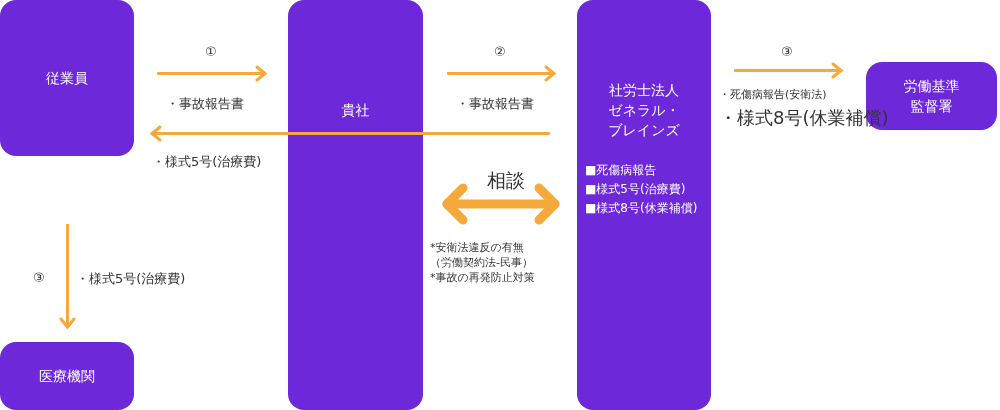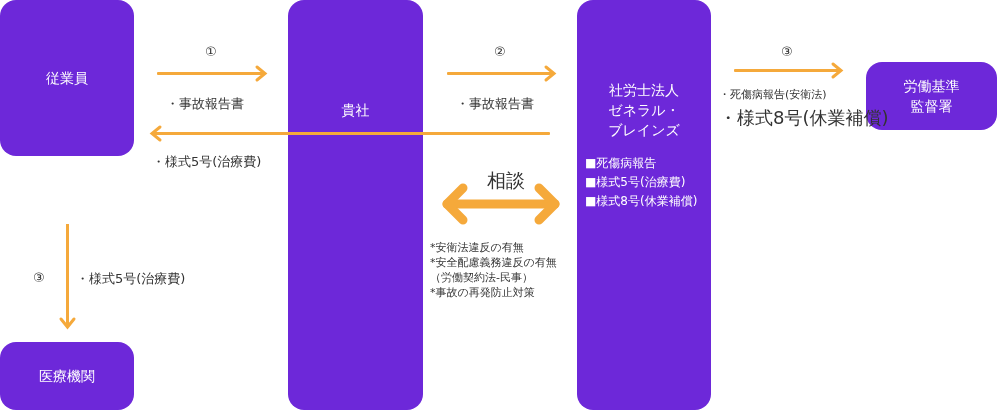--- a/index.html
+++ b/index.html
@@ -24,21 +24,21 @@
 <div class="box" style="left:0;top:342px;width:134px;height:68px;">
   <span class="box-title">医療機関</span>
 </div>
 <div class="box" style="left:288px;top:0;width:135px;height:410px;align-items:flex-start;">
   <span class="box-title" style="margin-top:100px;">貴社</span>
 </div>
 <div class="box" style="left:577px;top:0;width:134px;height:410px;flex-direction:column;justify-content:flex-start;">
   <span class="box-title" style="margin-top:80px;">社労士法人
 ゼネラル・
 ブレインズ</span>
-  <div style="margin-top:14px;width:118px;">
+  <div style="margin-top:21px;width:118px;">
     <div class="list-item">■死傷病報告</div>
     <div class="list-item">■様式5号(治療費)</div>
     <div class="list-item">■様式8号(休業補償)</div>
   </div>
 </div>
 <div class="box" style="left:866px;top:62px;width:131px;height:68px;">
   <span class="box-title">労働基準
 監督署</span>
 </div>
 
@@ -63,21 +63,20 @@
 <span class="label" style="left:456px;top:96px;font-size:13px;">・事故報告書</span>
 
 <span class="label" style="left:487px;top:172px;font-size:19px;">相談</span>
 <svg style="left:441px;top:183px;" width="120" height="42">
   <line x1="6" y1="21" x2="114" y2="21" stroke="#f5a93b" stroke-width="9" stroke-linecap="round"></line>
   <polyline points="22,5 6,21 22,37" fill="none" stroke="#f5a93b" stroke-width="9" stroke-linecap="round" stroke-linejoin="round"></polyline>
   <polyline points="98,5 114,21 98,37" fill="none" stroke="#f5a93b" stroke-width="9" stroke-linecap="round" stroke-linejoin="round"></polyline>
 </svg>
 <div style="position:absolute;left:430px;top:240px;">
   <div class="label" style="position:static;font-size:11px;line-height:15px;">*安衛法違反の有無</div>
-  <div class="label" style="position:static;font-size:11px;line-height:15px;">*安全配慮義務違反の有無</div>
   <div class="label" style="position:static;font-size:11px;line-height:15px;">（労働契約法-民事）</div>
   <div class="label" style="position:static;font-size:11px;line-height:15px;">*事故の再発防止対策</div>
 </div>
 
 <span class="num" style="left:781px;top:44px;">③</span>
 <div class="line" style="left:734px;top:69px;width:106px;"></div>
 <svg style="left:832px;top:63px;" width="12" height="15">
     <polyline points="1,1 9,7.5 1,14" fill="none" stroke="#f5a93b" stroke-width="3" stroke-linecap="round"></polyline>
   </svg>
 <span class="label" style="left:719px;top:87px;font-size:11px;">・死傷病報告(安衛法)</span>

